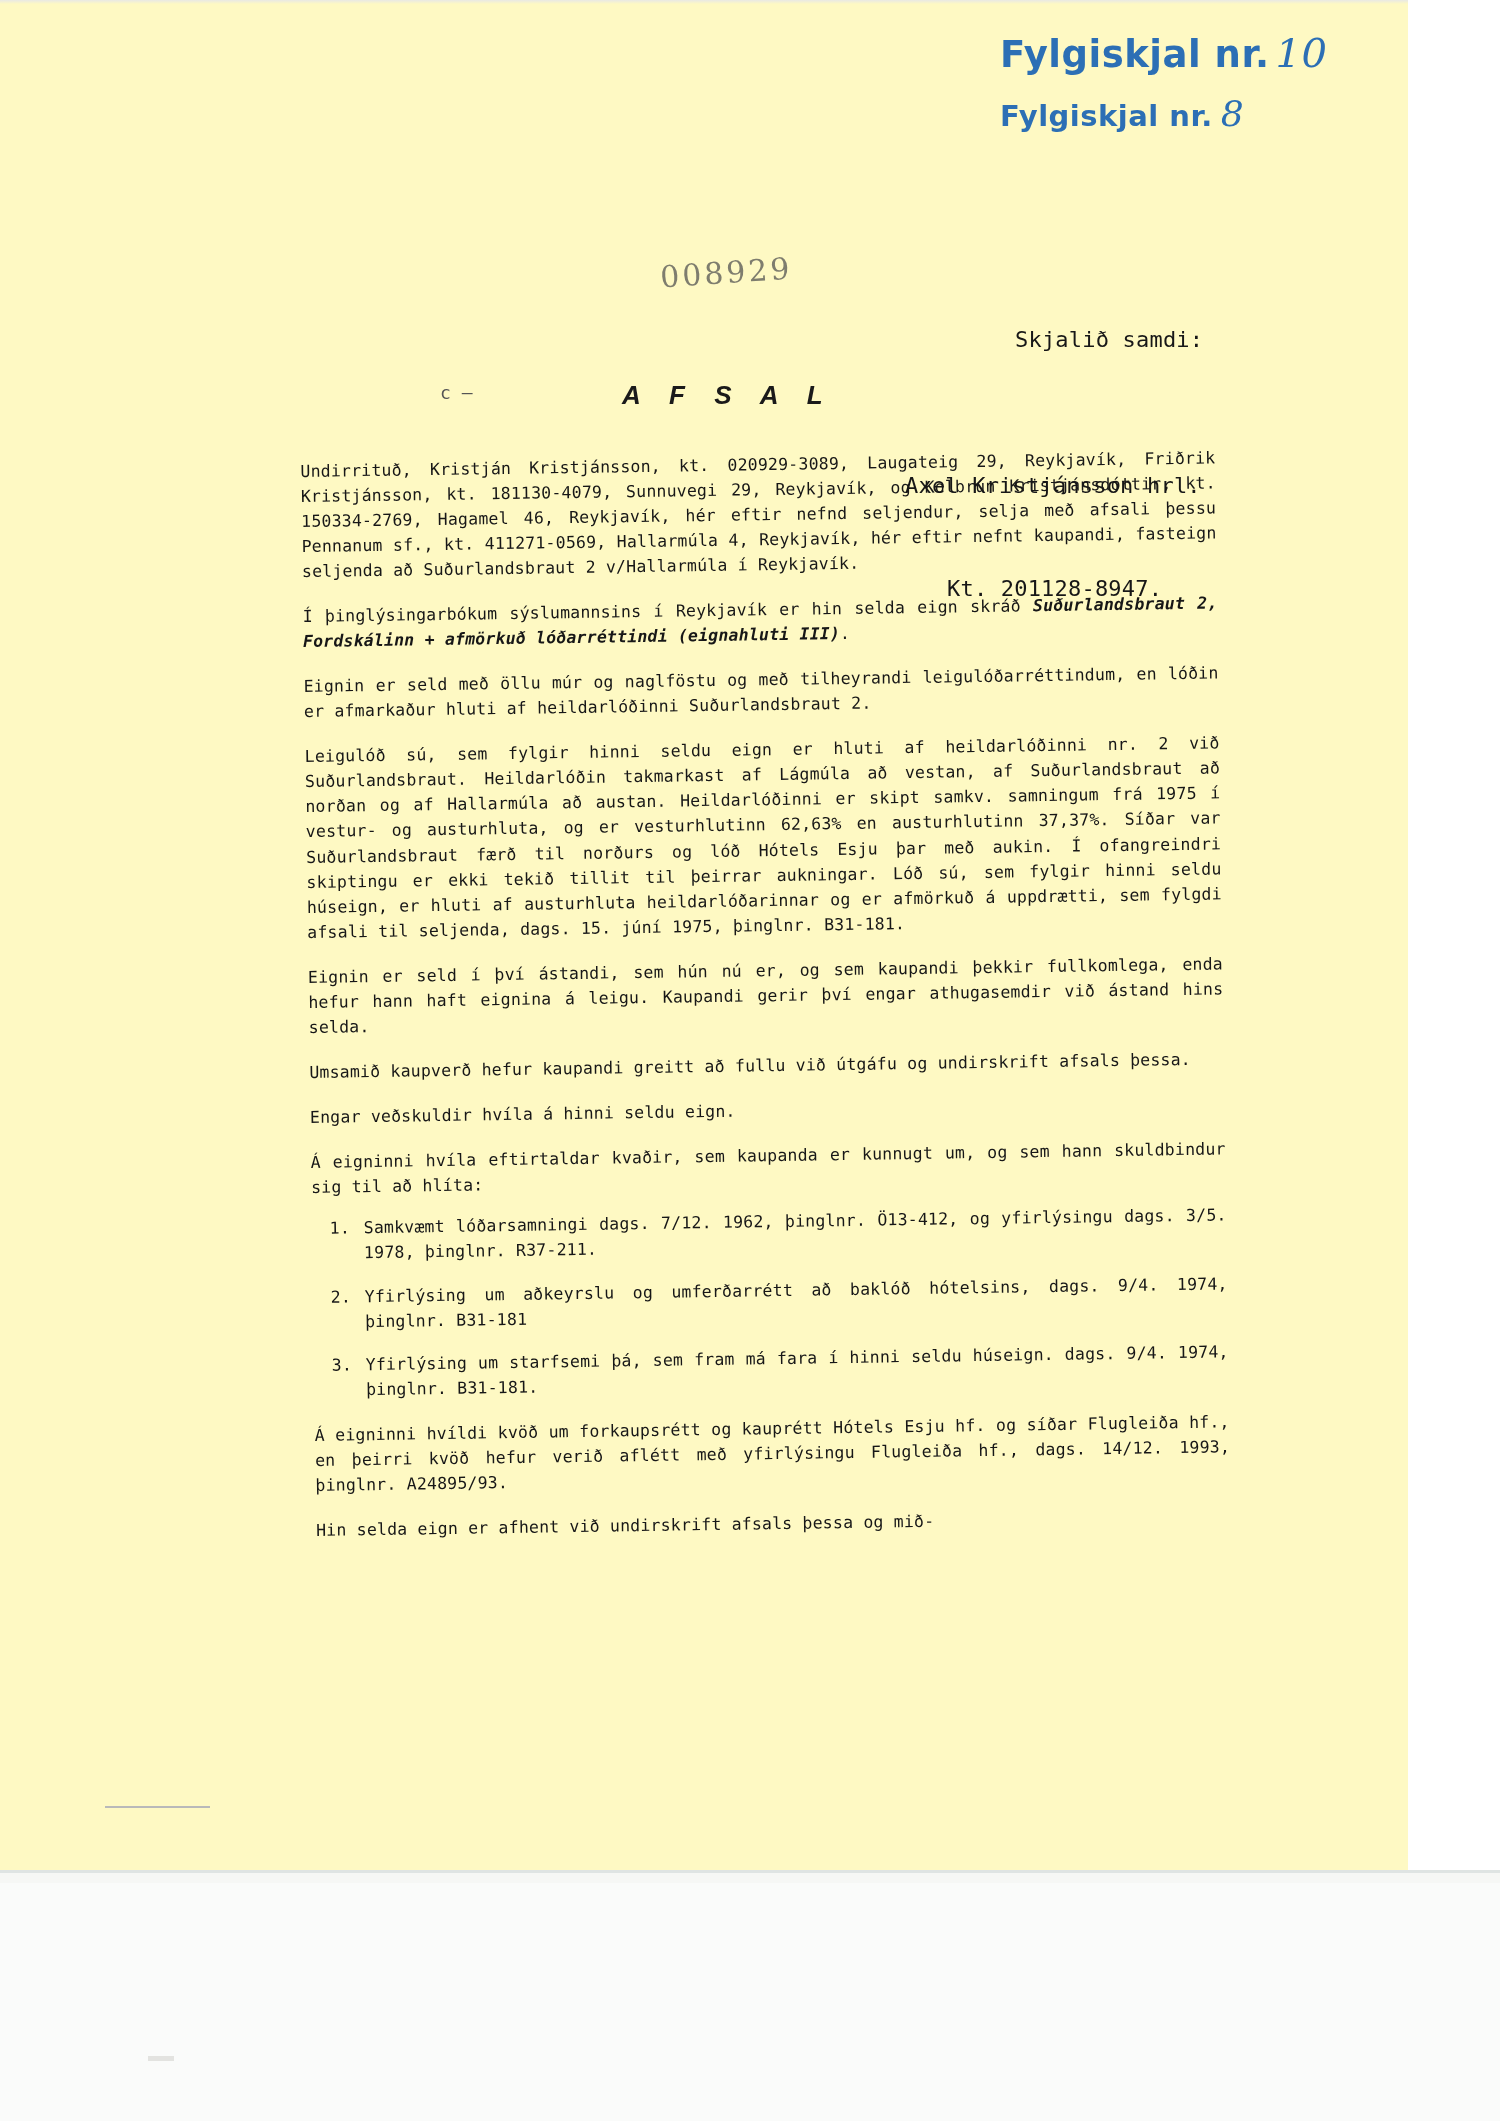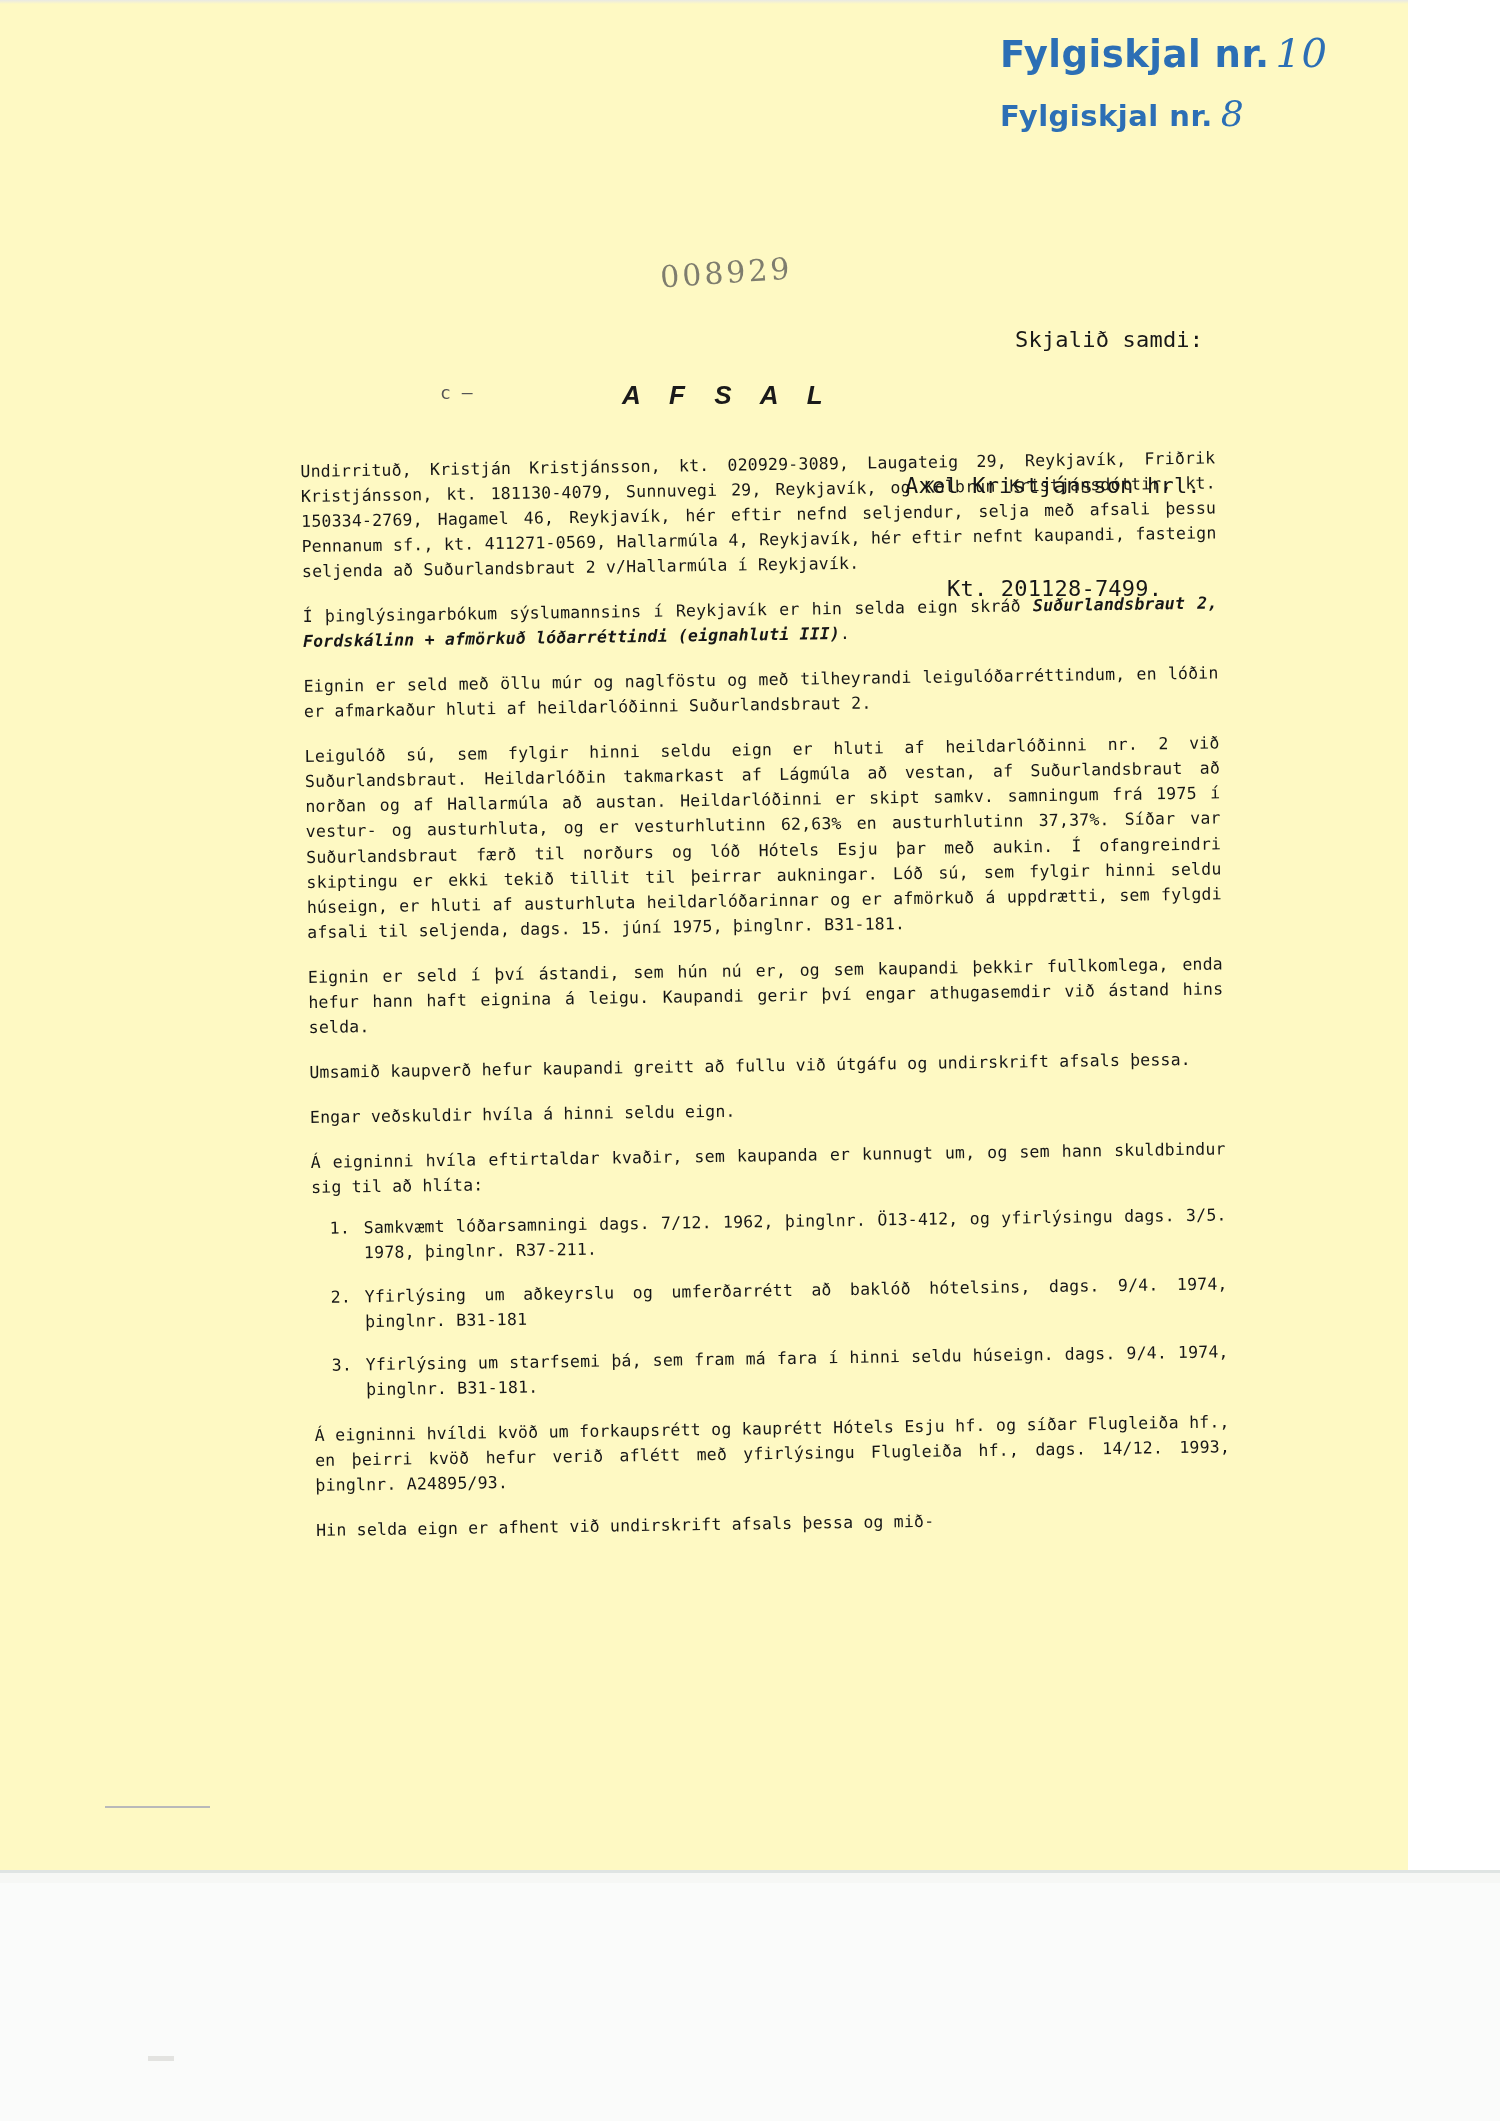--- a/index.html
+++ b/index.html
@@ -209,21 +209,21 @@
 
   <div class="fylgiskjal" id="fylgiskjal-2">
     <span>Fylgiskjal nr.</span><span class="num">8</span>
   </div>
 
   <div id="stamp-number">008929</div>
 
   <div id="preparer" class="doc-text">
     <span class="pline l1">Skjalið samdi:</span>
     <span class="pline l2">Axel Kristjánsson hrl.</span>
-    <span class="pline l3">Kt. 201128-7499.</span>
+    <span class="pline l3">Kt. 201128-8947.</span>
   </div>
 
   <div id="title-tick">c —</div>
   <div id="title">A F S A L</div>
 
   <div id="body" class="doc-text">
 
     <p class="para">Undirrituð, Kristján Kristjánsson, kt. 020929-3089, Laugateig 29, Reykjavík, Friðrik Kristjánsson, kt. 181130-4079, Sunnuvegi 29, Reykjavík, og Kolbrún Kristjánsdóttir, kt. 150334-2769, Hagamel 46, Reykjavík, hér eftir nefnd seljendur, selja með afsali þessu Pennanum sf., kt. 411271-0569, Hallarmúla 4, Reykjavík, hér eftir nefnt kaupandi, fasteign seljenda að Suðurlandsbraut 2 v/Hallarmúla í Reykjavík.</p>
 
     <p class="para"><span>Í þinglýsingarbókum sýslumannsins í Reykjavík er hin selda eign skráð </span><span class="ital">Suðurlandsbraut 2, Fordskálinn + afmörkuð lóðarréttindi (eignahluti III)</span><span>.</span></p>

